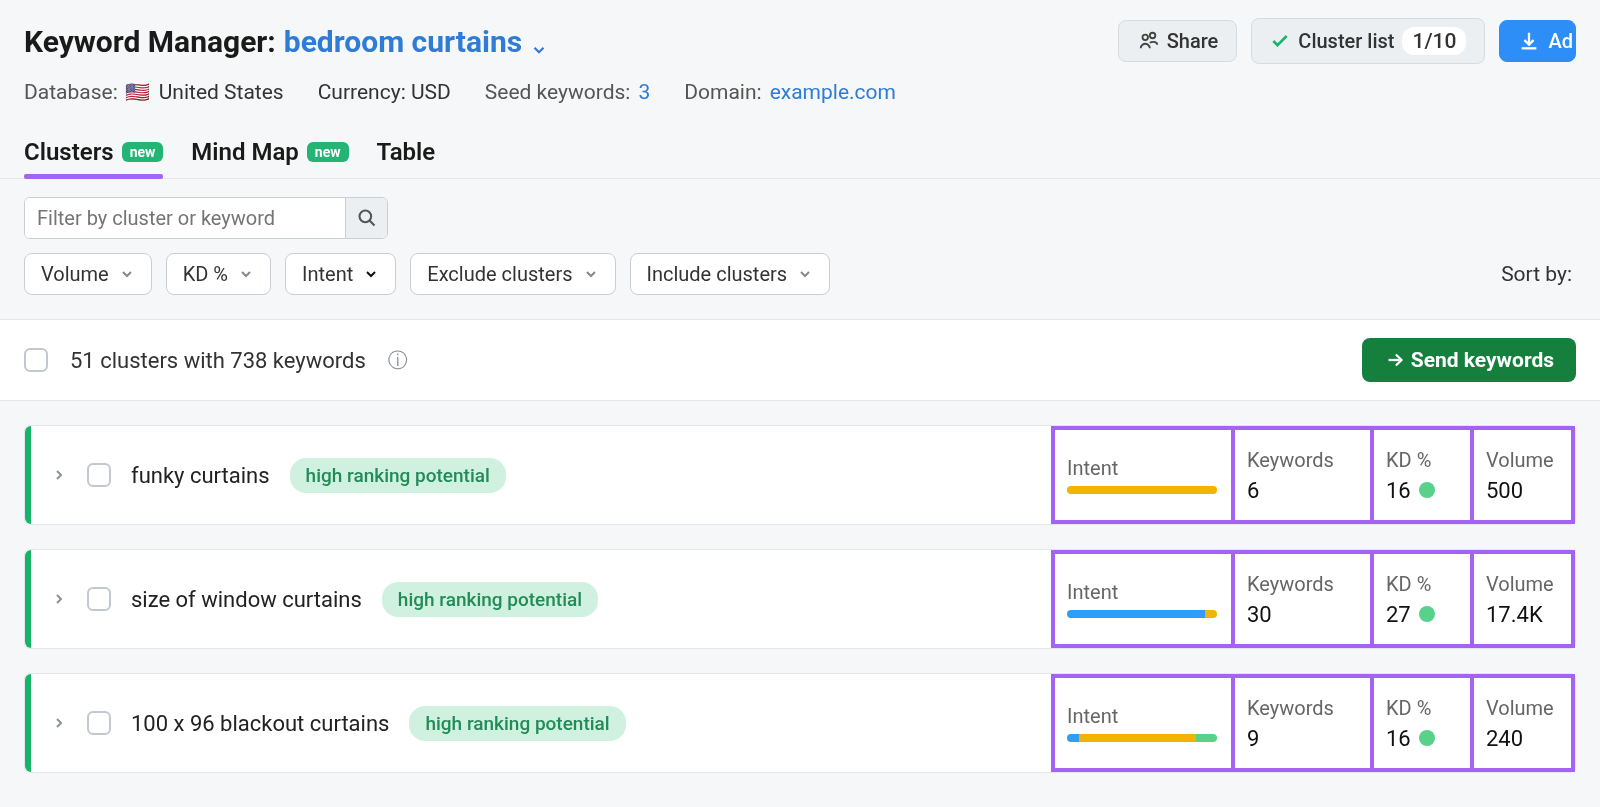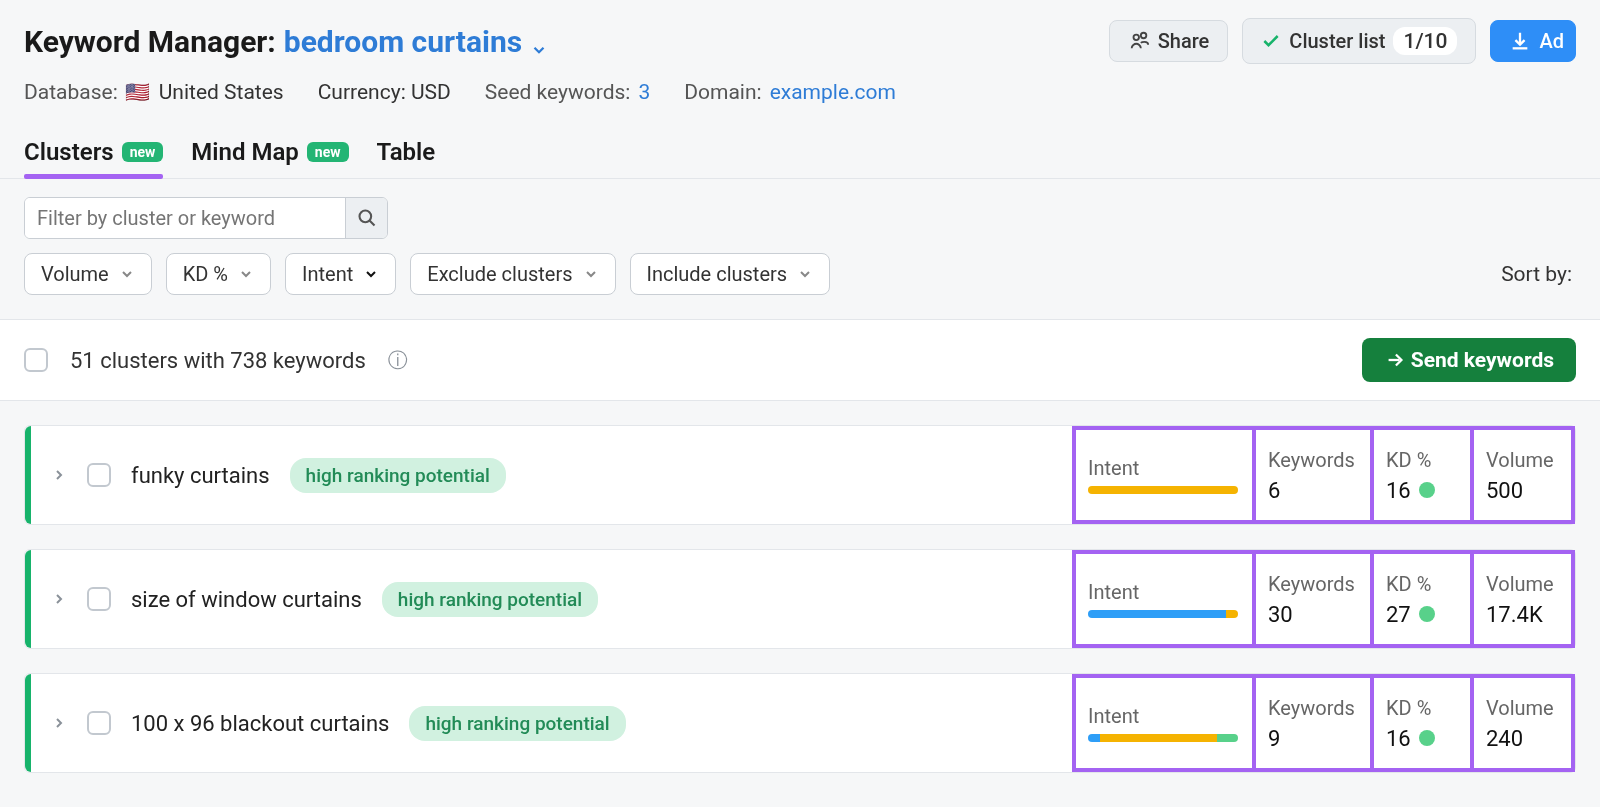--- a/index.html
+++ b/index.html
@@ -43,21 +43,21 @@
   .hrp-badge { background:#d1f1e0; color:#228b57; font-size:19px; padding:6px 16px; border-radius:16px; font-weight:500;}
   .metrics { display:flex; align-items:stretch;}
   .metric-cell { border:4px solid #a463f2; padding: 10px 12px; display:flex; flex-direction:column; justify-content:center; gap:6px; border-right:none;}
   .metric-cell:last-child { border-right:4px solid #a463f2;}
   .metric-label { font-size:20px; color:#666;}
   .metric-value { font-size:22px; color:#111; display:flex; align-items:center; gap:8px;}
   .intent-bar { height:8px; width:150px; border-radius:4px; display:flex; overflow:hidden;}
   .intent-seg { height:100%;}
   .kd-dot { width:16px; height:16px; border-radius:50%; background:#58d18a; display:inline-block;}
   .w-intent { width: 180px;}
-  .w-kw { width: 118px;}
+  .w-kw { width: 139px;}
   .w-kd { width: 100px;}
   .w-vol { width: 105px;}
   svg { display:block; }
 </style>
 </head>
 <body>
 
 <div class="header">
   <div class="title-row">
     <div class="title-left">
@@ -79,21 +79,21 @@
           </svg>
         <span>Share</span>
       </button>
       <button class="btn">
         <svg width="20" height="20" viewBox="0 0 24 24" fill="none" stroke="#17b36b" stroke-width="3">
             <polyline points="4 12 9 17 20 6"></polyline>
           </svg>
         <span>Cluster list</span>
         <span class="count-pill">1/10</span>
       </button>
-      <button class="btn btn-primary" style="padding-right:11px;">
+      <button class="btn btn-primary" style="padding-right:2px;">
         <svg width="22" height="22" viewBox="0 0 24 24" fill="none" stroke="#fff" stroke-width="2.5">
             <path d="M12 3v12"></path>
             <polyline points="7 11 12 16 17 11"></polyline>
             <path d="M4 20h16"></path>
           </svg>
         <span>Ad</span>
       </button>
     </div>
   </div>
 

